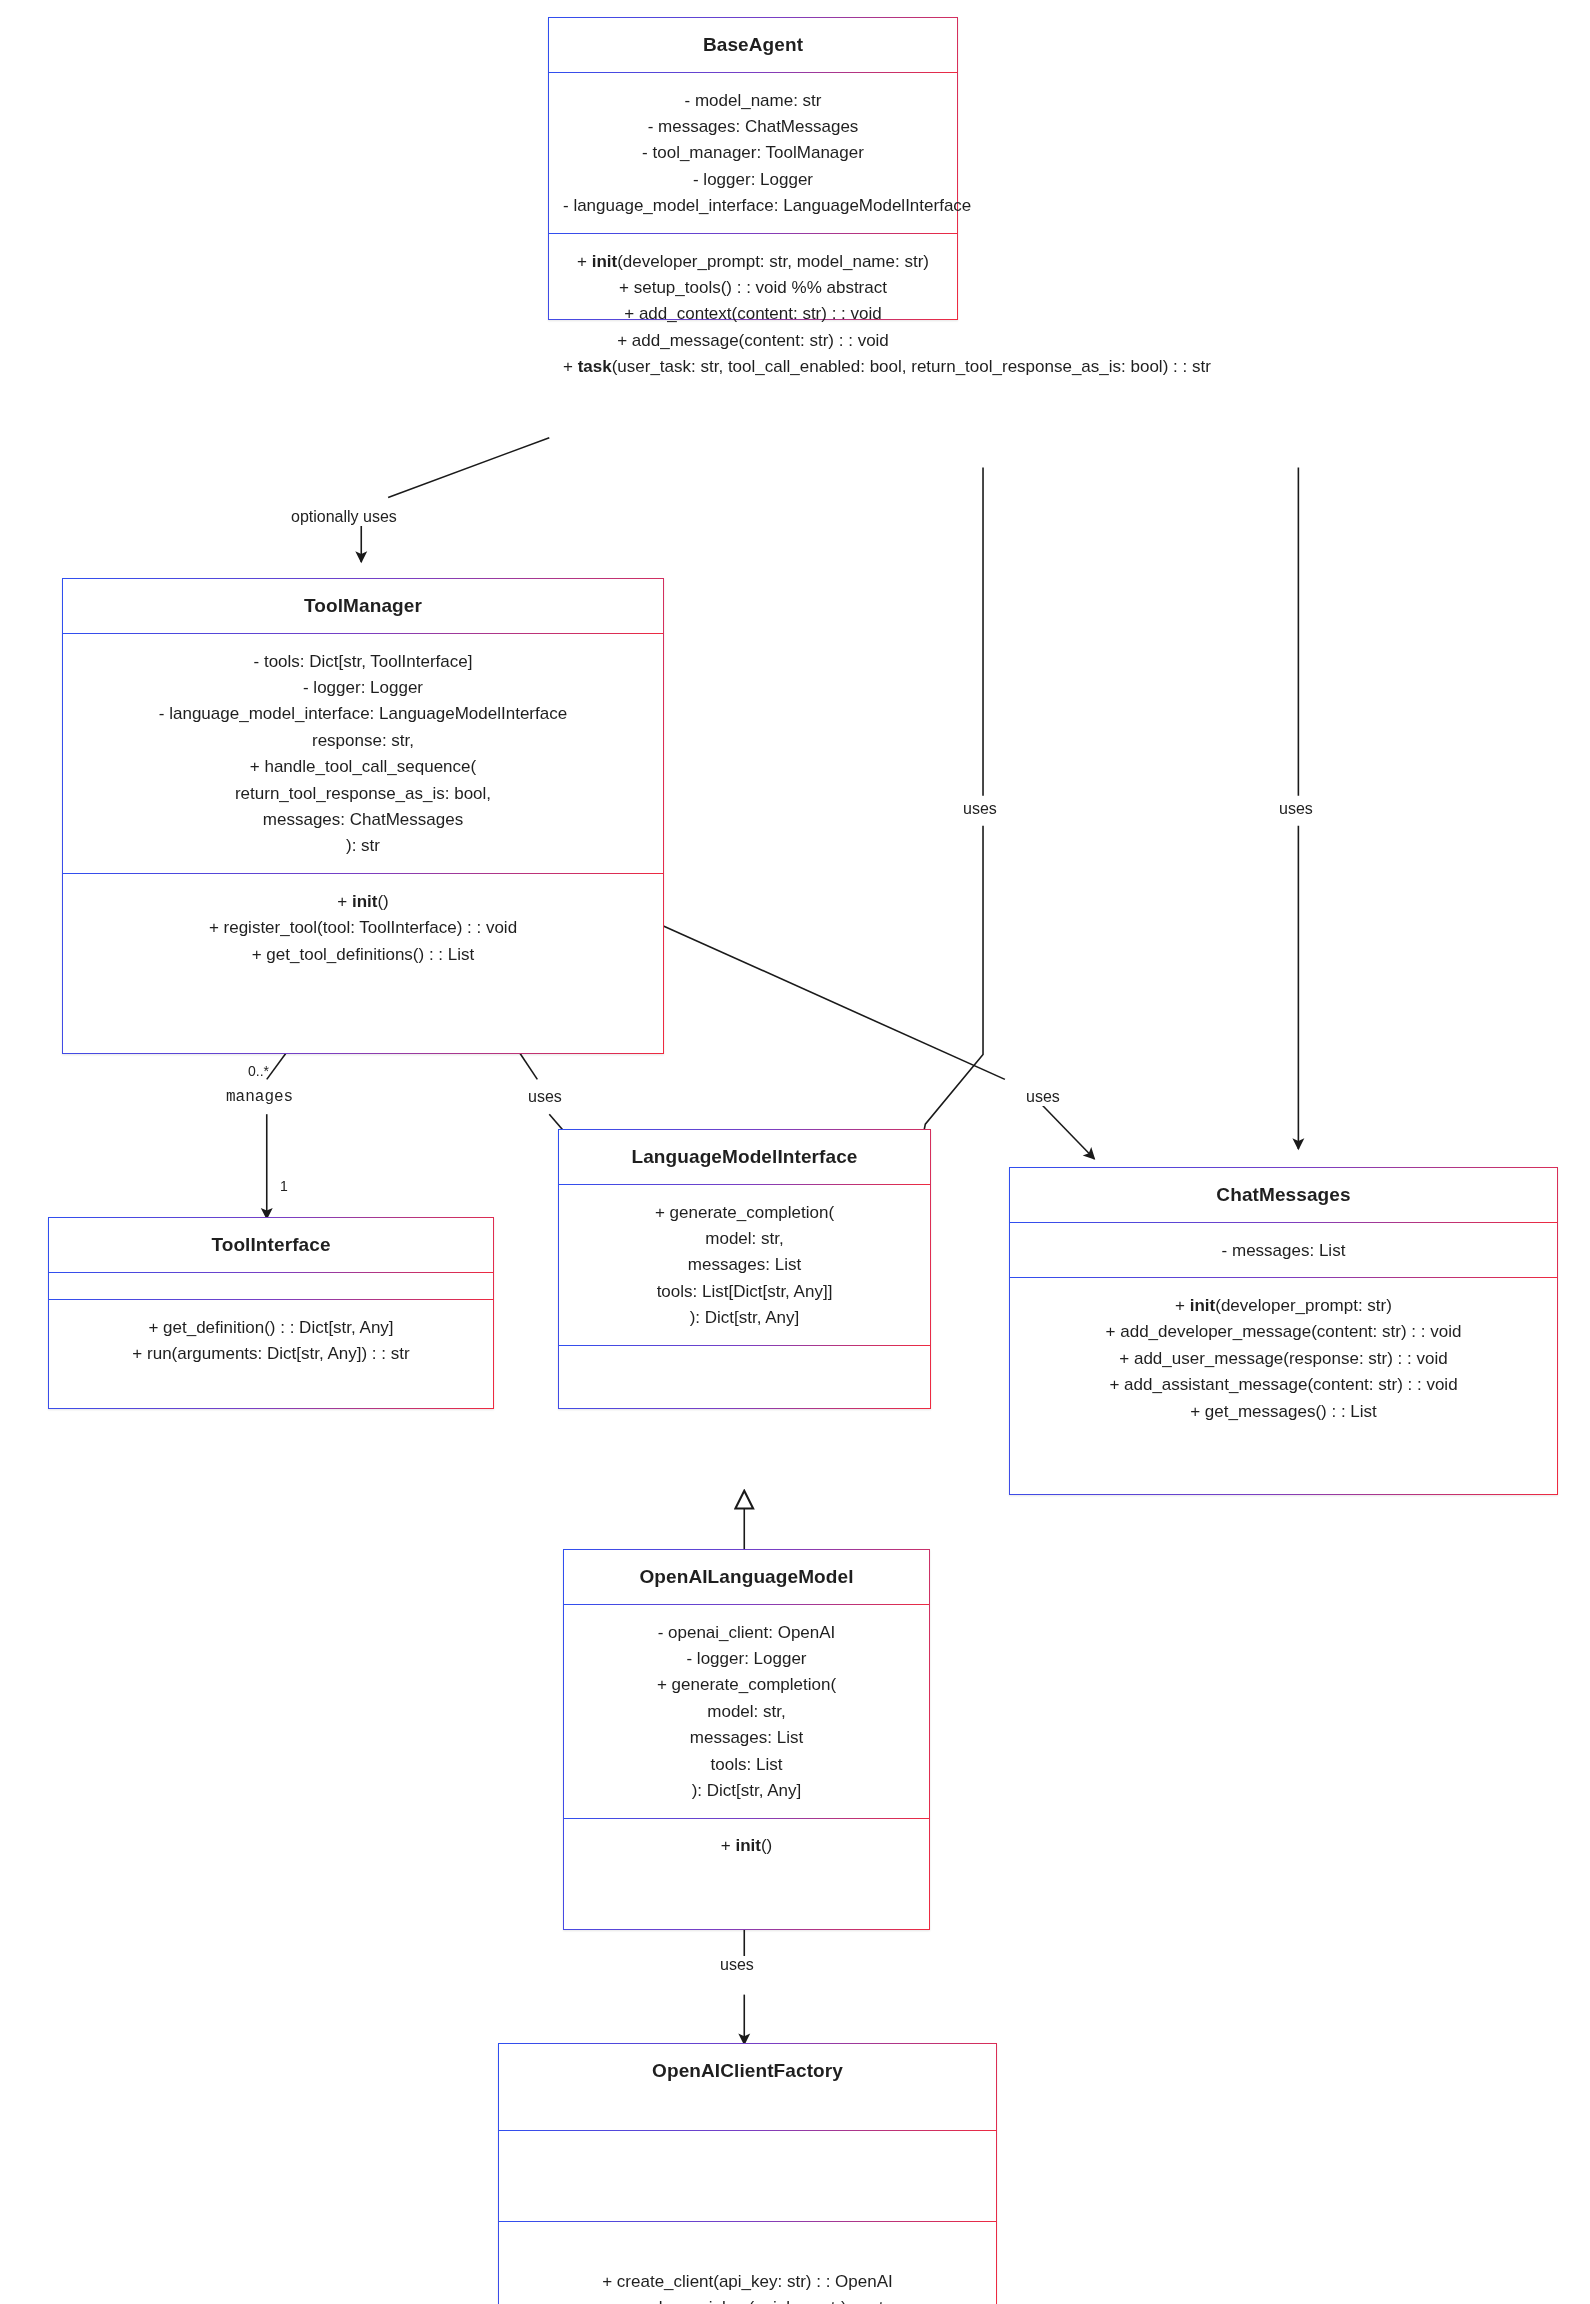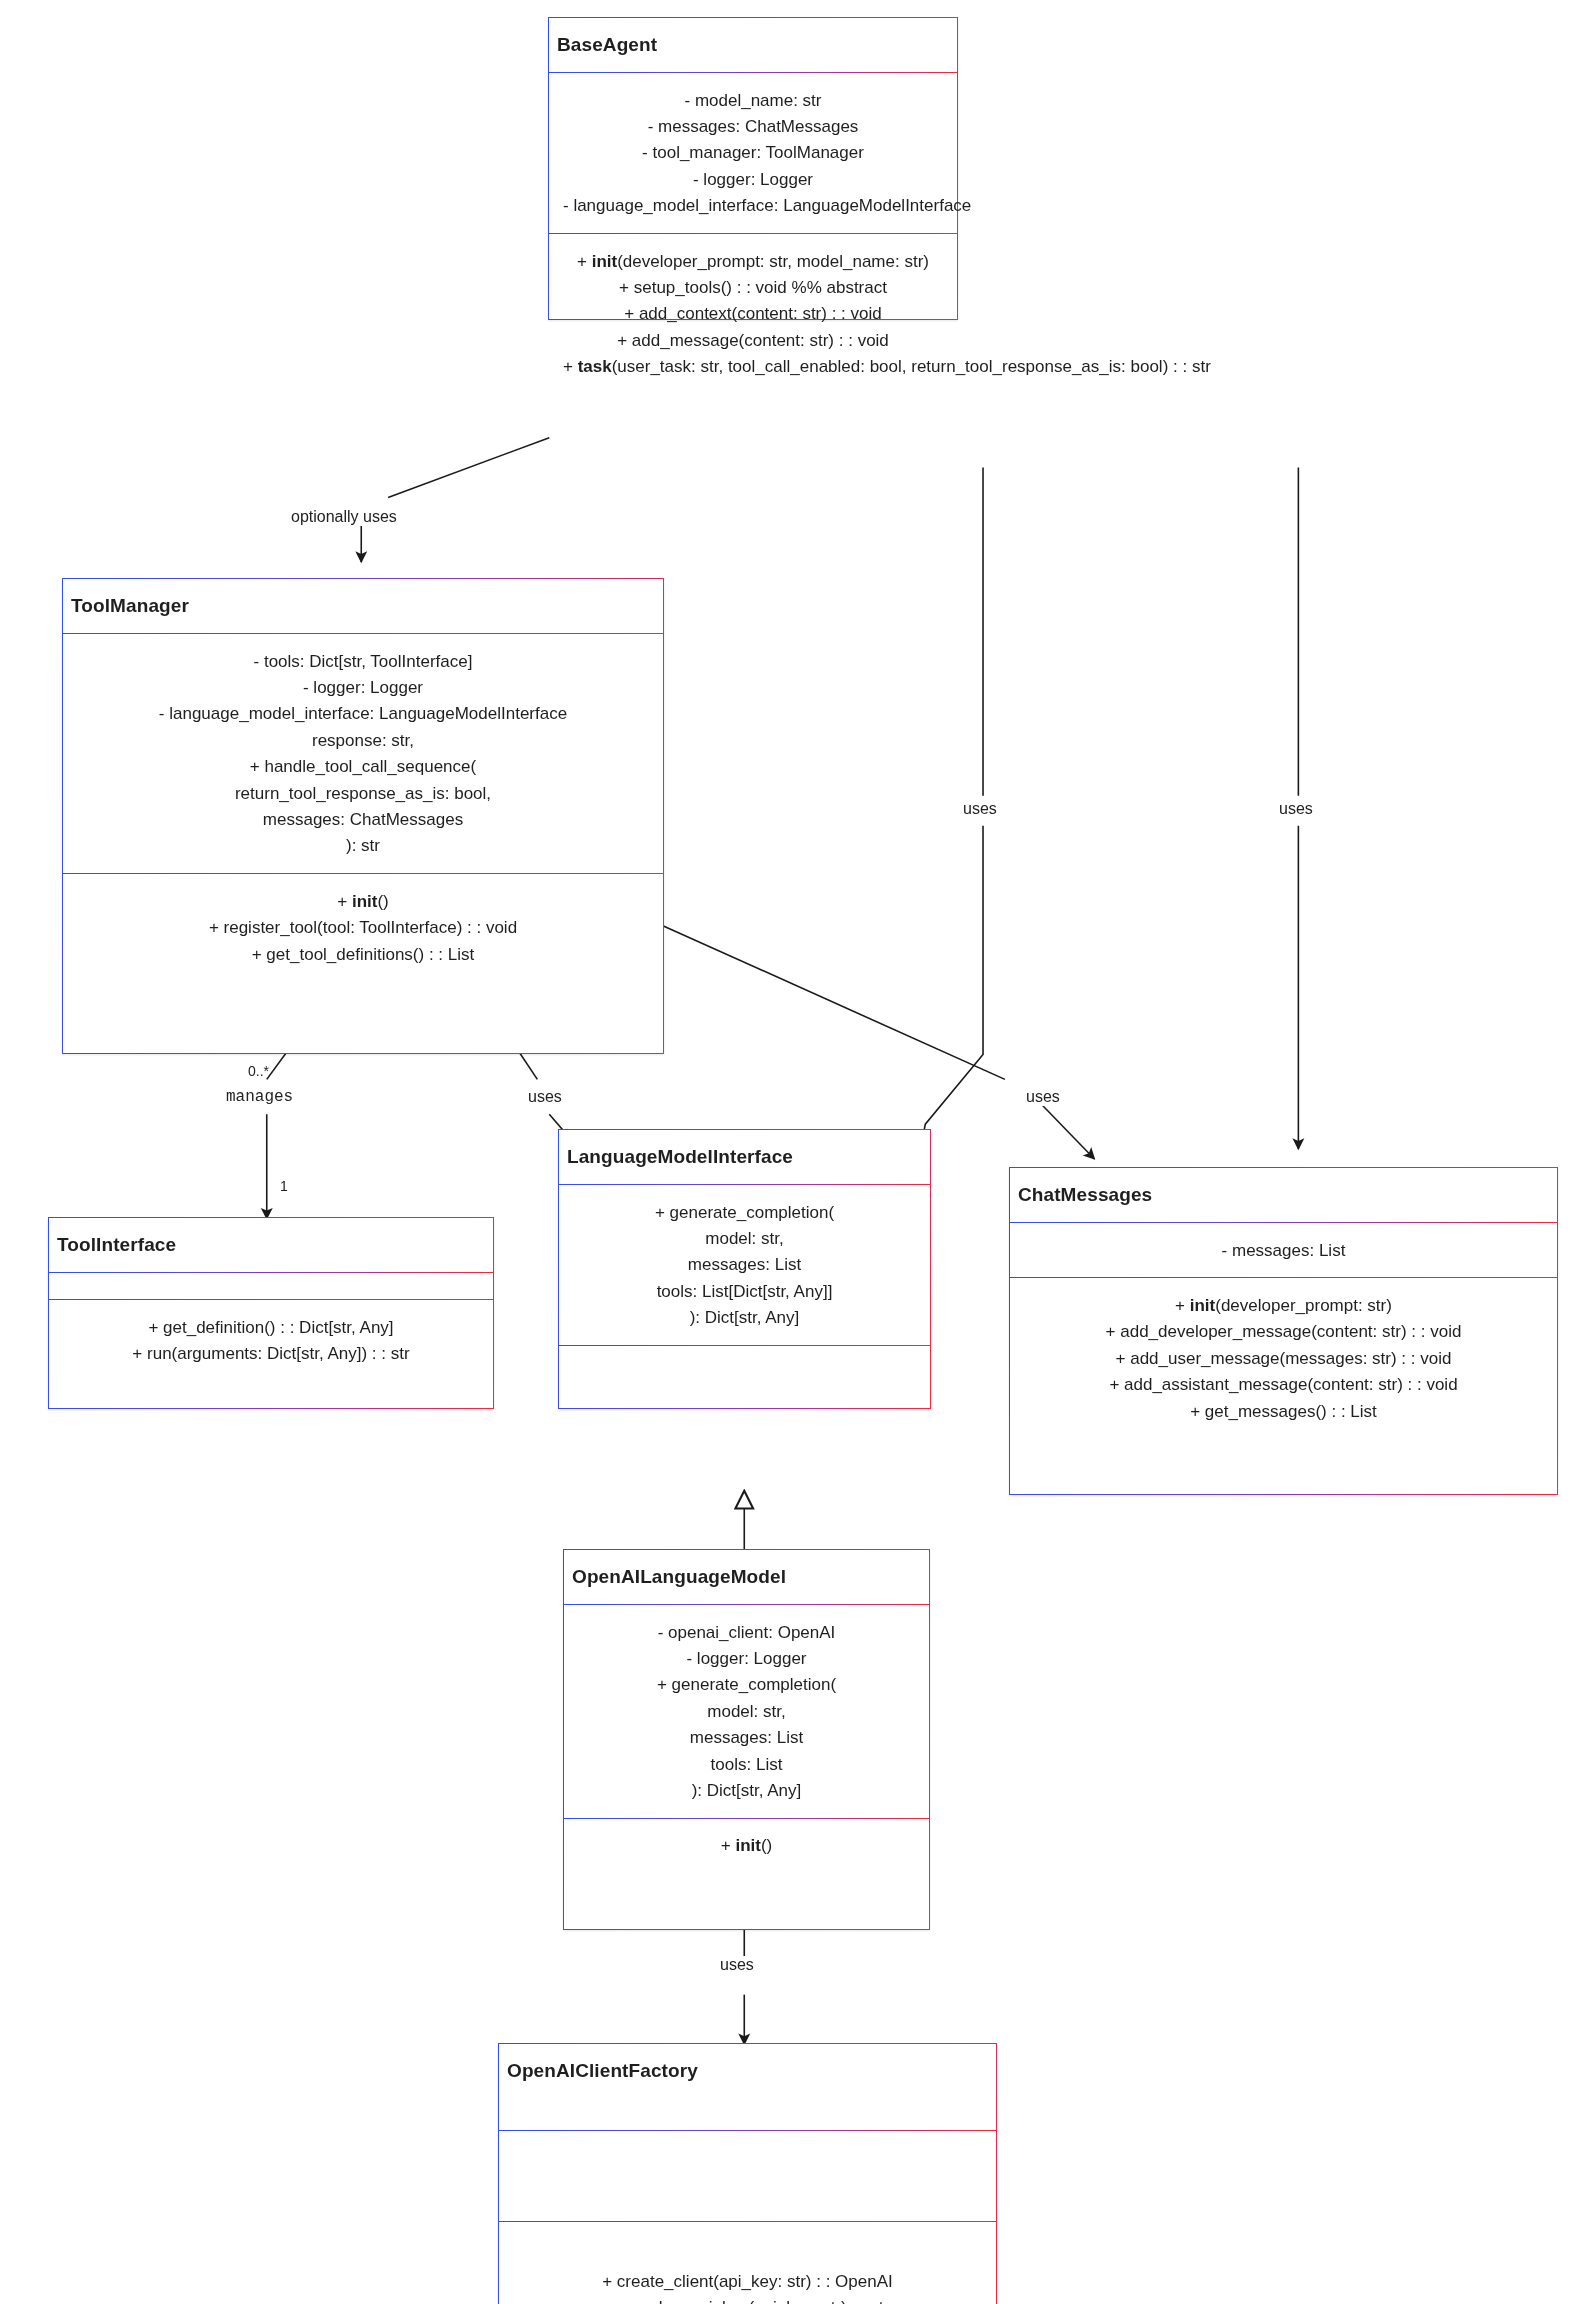--- a/index.html
+++ b/index.html
@@ -35,20 +35,21 @@
     border-top-color: #4a5bf5;
     border-left-color: #3b5bf5;
     border-right-color: #e8283f;
     border-bottom-color: #8040b0;
     border-image: linear-gradient(100deg, #2f4ff0 0%, #7a3fc4 50%, #ef2a3f 100%) 1;
     display: flex;
     flex-direction: column;
     box-shadow: 0 1px 2px rgba(0,0,0,0.10);
   }
   .cls-title {
+    text-align: center;
     font-weight: bold;
     font-size: 19px;
     letter-spacing: 0.1px;
     padding: 16px 8px 16px 8px;
     box-sizing: border-box;
   }
   .cls-divider {
     height: 0;
     border-top: 1.4px solid;
     border-image: linear-gradient(100deg, #2f4ff0 0%, #7a3fc4 50%, #ef2a3f 100%) 1;
@@ -212,21 +213,21 @@
   <div class="uml-class" style="left:1009px; top:1167px; width:549px; height:328px;">
     <div class="cls-title">ChatMessages</div>
     <div class="cls-divider"></div>
     <div class="cls-section">
       <div class="member">- messages: List</div>
     </div>
     <div class="cls-divider"></div>
     <div class="cls-section">
       <div class="member">+ <b>init</b>(developer_prompt: str)</div>
       <div class="member">+ add_developer_message(content: str) : : void</div>
-      <div class="member">+ add_user_message(messages: str) : : void</div>
+      <div class="member">+ add_user_message(response: str) : : void</div>
       <div class="member">+ add_assistant_message(content: str) : : void</div>
       <div class="member">+ get_messages() : : List</div>
     </div>
   </div>
 
   <div class="uml-class" style="left:563px; top:1549px; width:367px; height:381px;">
     <div class="cls-title">OpenAILanguageModel</div>
     <div class="cls-divider"></div>
     <div class="cls-section">
       <div class="member">- openai_client: OpenAI</div>

